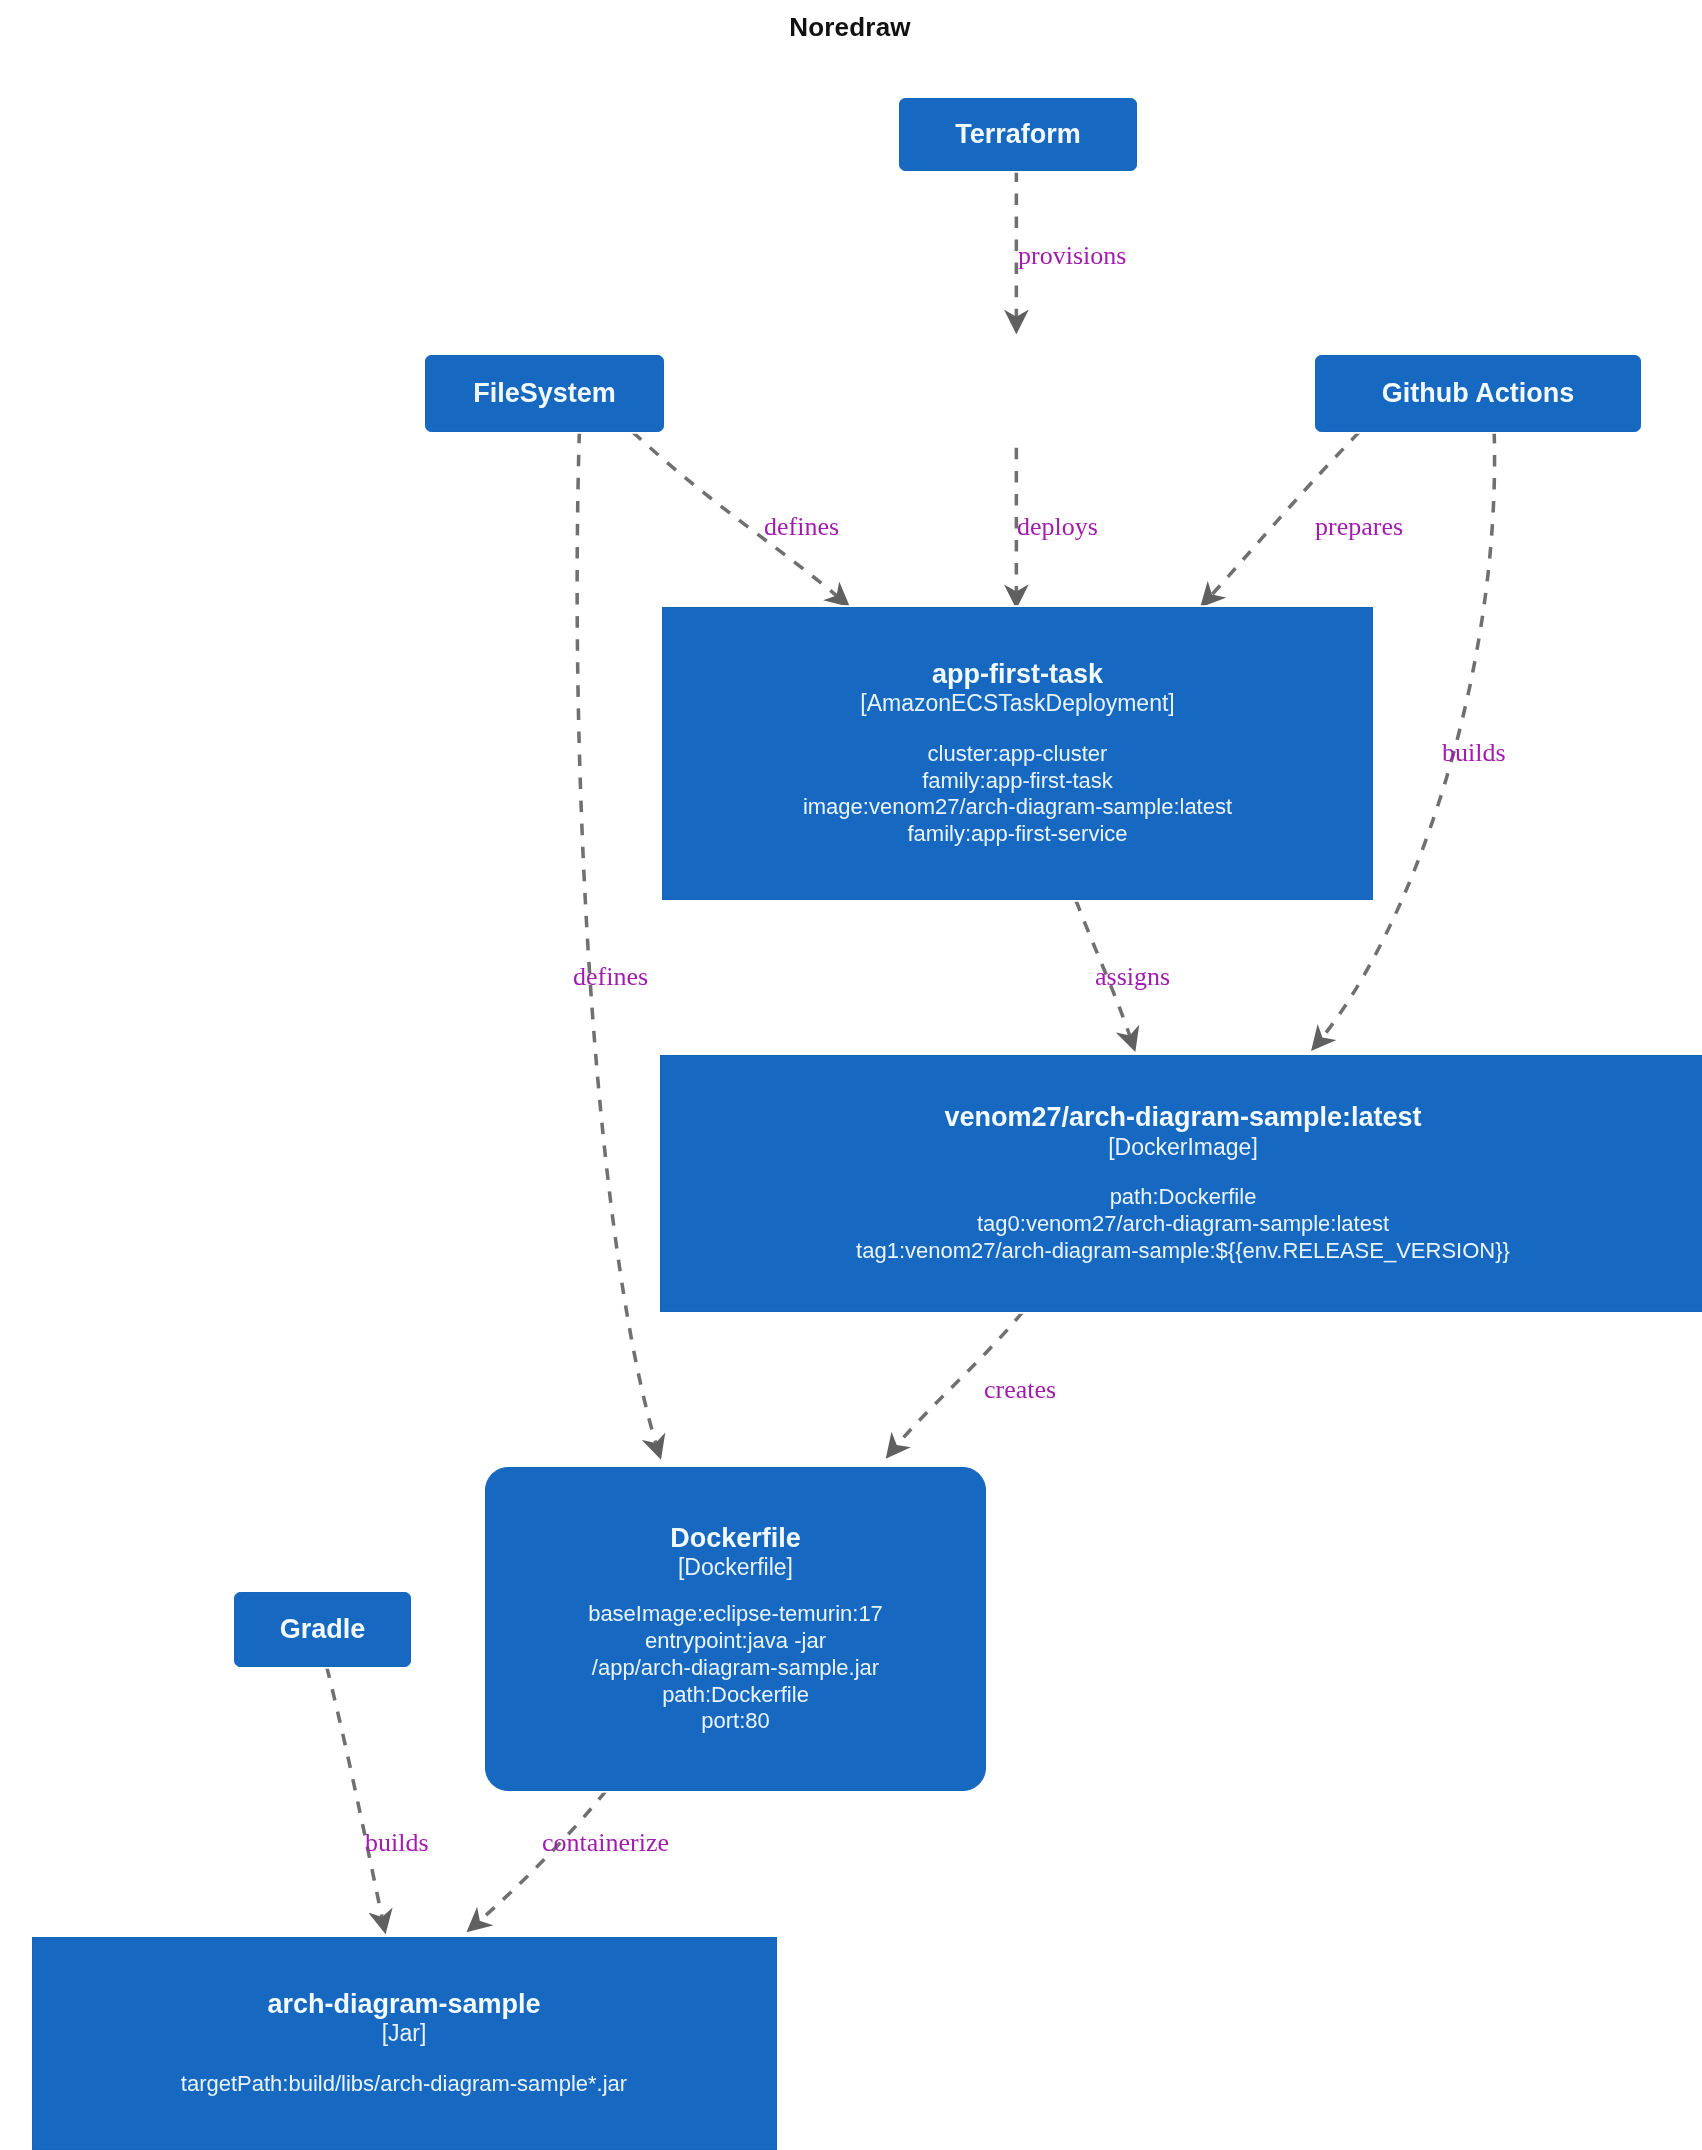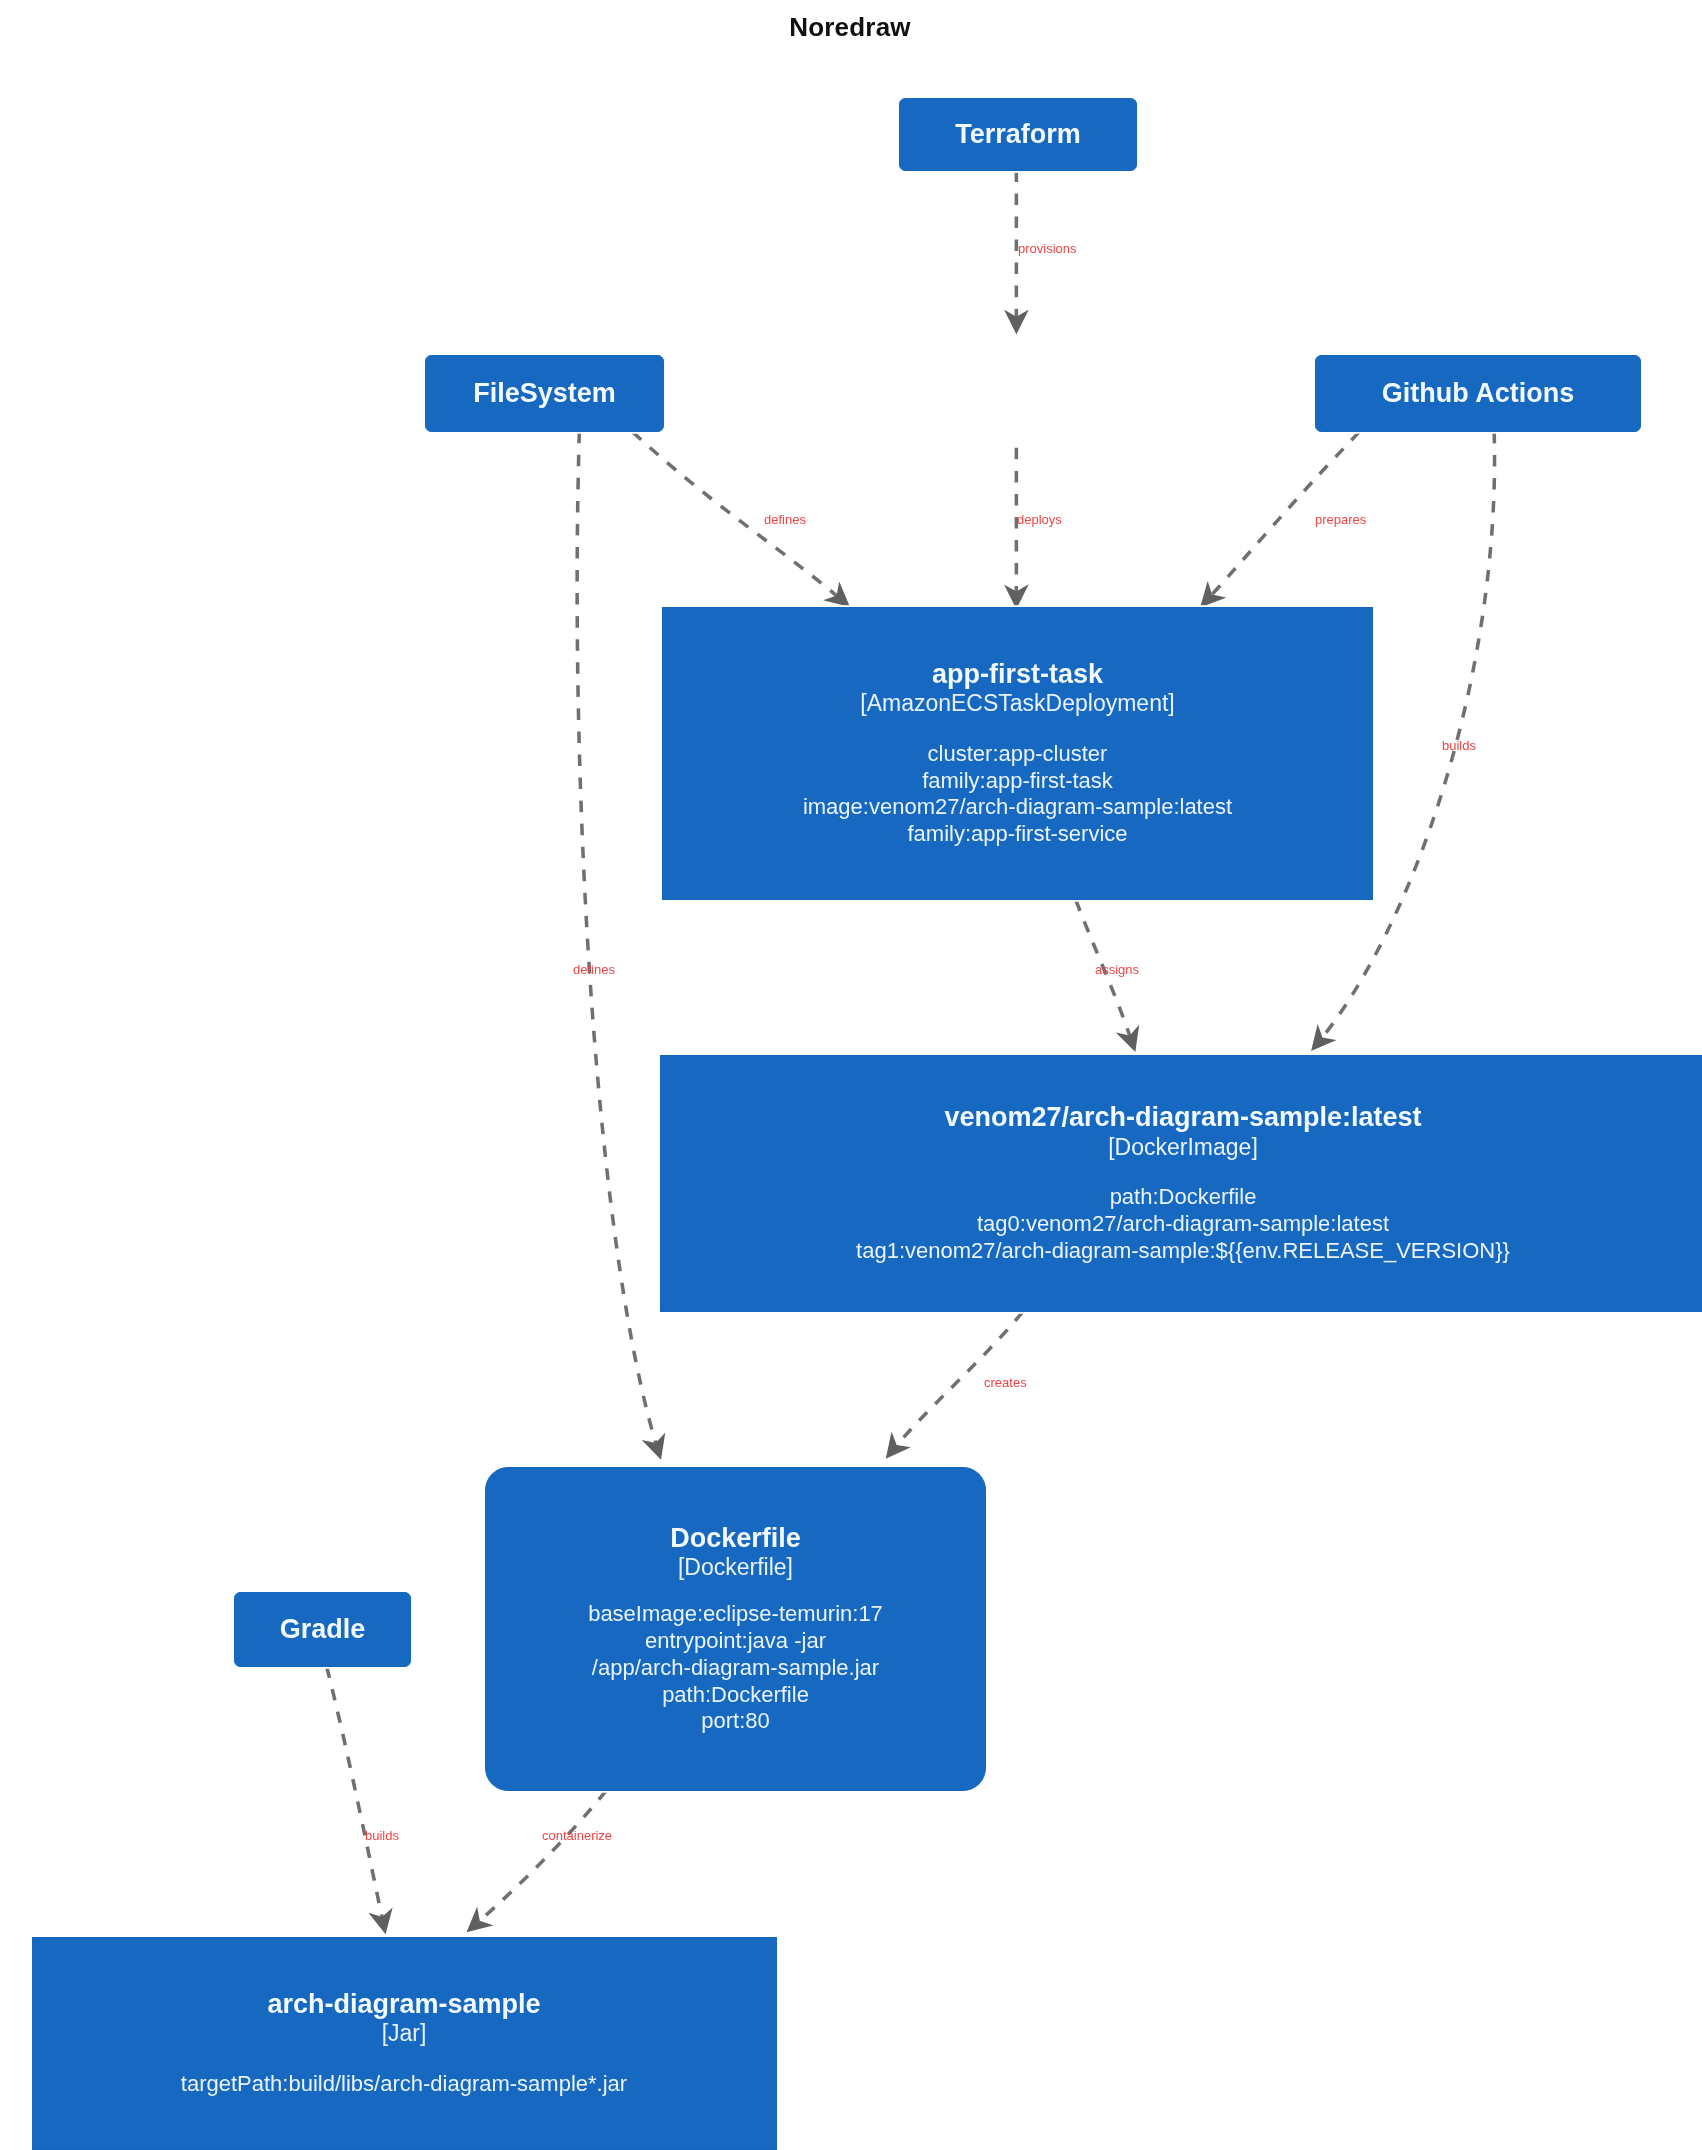--- a/index.html
+++ b/index.html
@@ -42,23 +42,23 @@
     pointer-events: none;
   }
   .edge-line {
     stroke: #707070;
     stroke-width: 4;
     stroke-dasharray: 13 13;
     fill: none;
   }
   .edge-label {
     position: absolute;
-    font-size: 13px;
-    color: #ef4444;
-    font-family: Liberation Sans, sans-serif;
+    font-size: 26px;
+    color: #a21caf;
+    font-family: Liberation Serif, serif;
     white-space: nowrap;
   }
 
   .node {
     position: absolute;
     box-sizing: border-box;
     background: #1668c0;
     border: 1.8px solid #1466bd;
     color: #ffffff;
     text-align: center;

